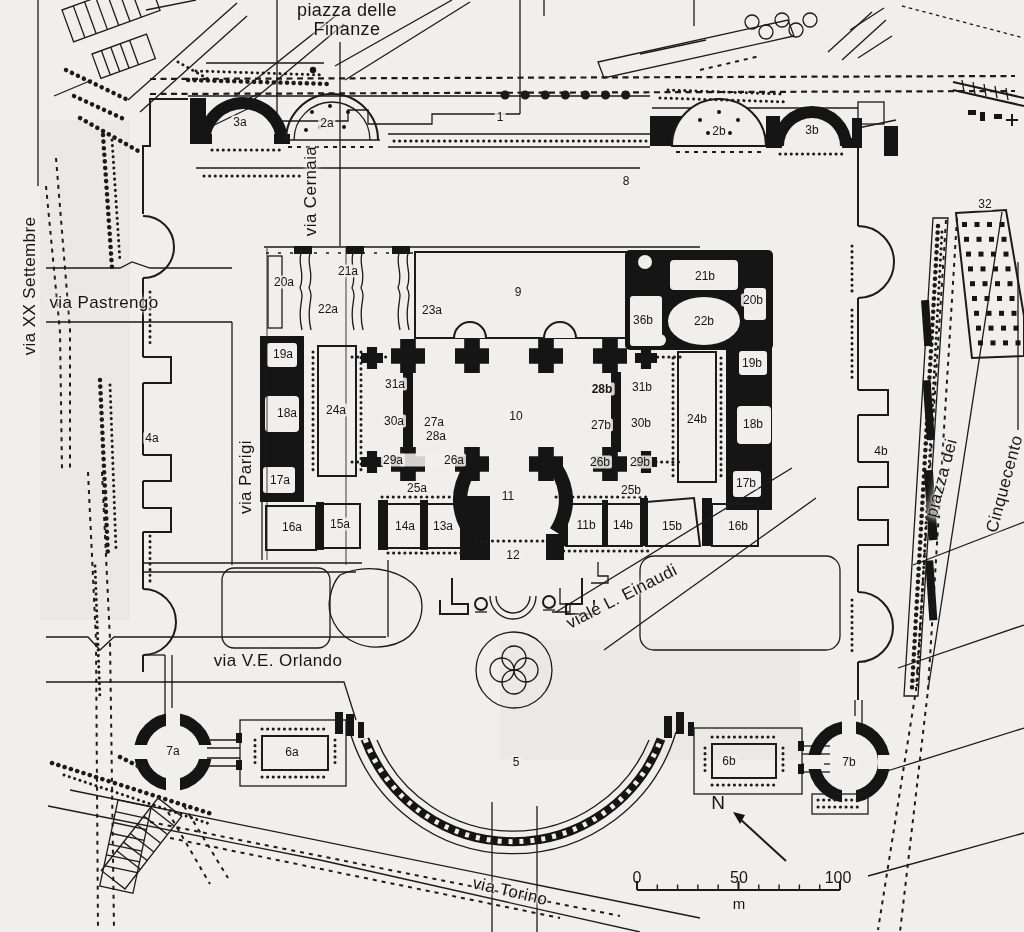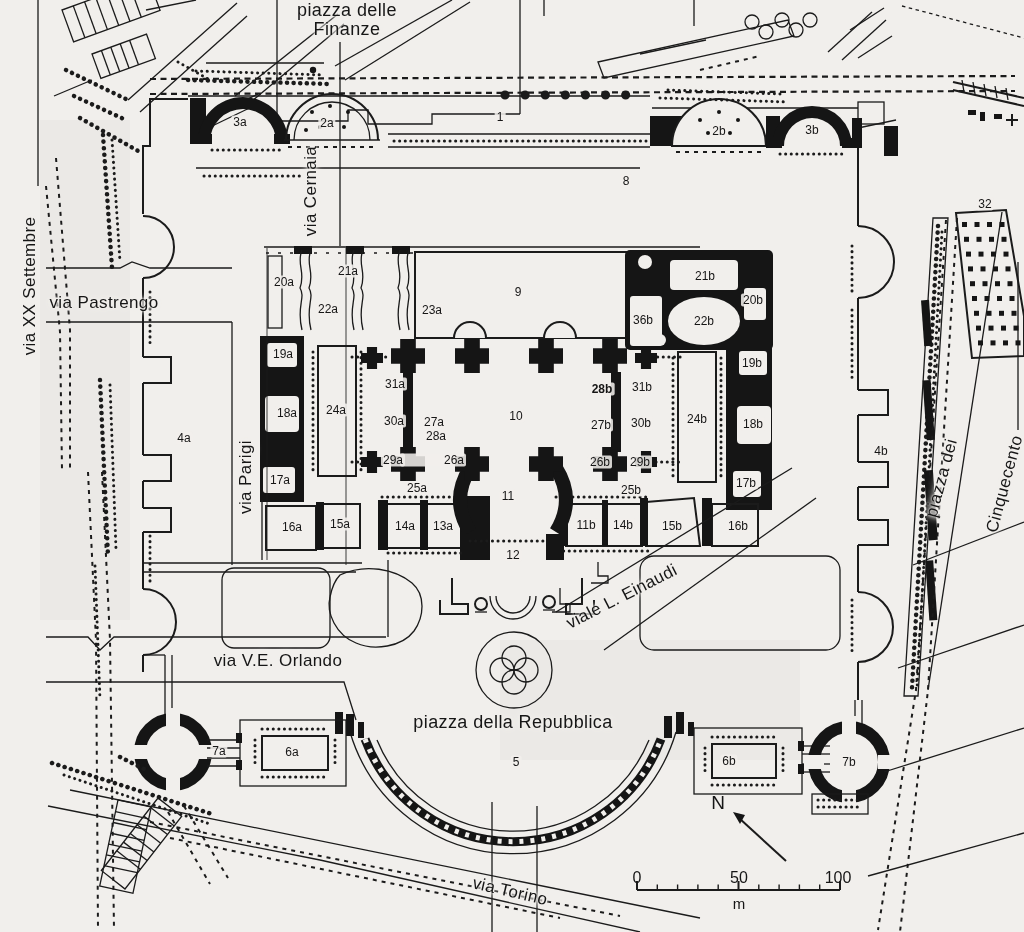--- a/index.html
+++ b/index.html
@@ -524,40 +524,39 @@
     <div class="lbl unit" style="left:739px;top:904px">m</div>
     <div class="lbl north" style="left:718px;top:803px">N</div>
   <div class="lbl street" style="left: 347px; top: 20px; font-size: 18px; transform: translate(-50%, -50%) rotate(0deg);">piazza delle
 Finanze</div>
       <div class="lbl street" style="left: 311px; top: 191px; transform: translate(-50%, -50%) rotate(-90deg);">via Cernaia</div>
       <div class="lbl street" style="left: 30px; top: 286px; transform: translate(-50%, -50%) rotate(-90deg);">via XX Settembre</div>
       <div class="lbl street" style="left: 104px; top: 303px; transform: translate(-50%, -50%) rotate(0deg);">via Pastrengo</div>
       <div class="lbl street" style="left: 246px; top: 477px; transform: translate(-50%, -50%) rotate(-90deg);">via Parigi</div>
       <div class="lbl street" style="left: 268px; top: 661px; transform: translate(-50%, -50%) rotate(0deg); margin-left: 10px;">via V.E. Orlando</div>
       <div class="lbl street" style="left: 622px; top: 597px; transform: translate(-50%, -50%) rotate(-27deg);">viale L. Einaudi</div>
-      <div class="lbl street" style="left: 513px; top: 723px; font-size: 18px; transform: translate(-50%, -50%) rotate(0deg);">piazza della Repubblica</div>
       <div class="lbl street" style="left: 510px; top: 892px; transform: translate(-50%, -50%) rotate(13deg);">via Torino</div>
       <div class="lbl street" style="left: 942px; top: 478px; transform: translate(-50%, -50%) rotate(-75deg);">piazza dei</div>
       <div class="lbl street" style="left: 1005px; top: 484px; transform: translate(-50%, -50%) rotate(-75deg);">Cinquecento</div>
       <div class="lbl room" style="left: 500px; top: 117px; transform: translate(-50%, -50%) rotate(0deg);">1</div>
       <div class="lbl room" style="left: 626px; top: 181px; transform: translate(-50%, -50%) rotate(0deg);">8</div>
       <div class="lbl room" style="left: 518px; top: 292px; transform: translate(-50%, -50%) rotate(0deg);">9</div>
       <div class="lbl room" style="left: 516px; top: 416px; transform: translate(-50%, -50%) rotate(0deg);">10</div>
       <div class="lbl room" style="left: 508px; top: 496px; transform: translate(-50%, -50%) rotate(0deg);">11</div>
       <div class="lbl room" style="left: 513px; top: 555px; transform: translate(-50%, -50%) rotate(0deg);">12</div>
       <div class="lbl room" style="left: 516px; top: 762px; transform: translate(-50%, -50%) rotate(0deg);">5</div>
       <div class="lbl room" style="left: 985px; top: 204px; transform: translate(-50%, -50%) rotate(0deg);">32</div>
       <div class="lbl room" style="left: 327px; top: 123px; transform: translate(-50%, -50%) rotate(0deg);">2a</div>
       <div class="lbl room" style="left: 240px; top: 122px; transform: translate(-50%, -50%) rotate(0deg);">3a</div>
       <div class="lbl room" style="left: 719px; top: 131px; transform: translate(-50%, -50%) rotate(0deg);">2b</div>
       <div class="lbl room" style="left: 812px; top: 130px; transform: translate(-50%, -50%) rotate(0deg);">3b</div>
-      <div class="lbl room" style="left: 152px; top: 438px; transform: translate(-50%, -50%) rotate(0deg); margin-left: 32px;">4a</div>
+      <div class="lbl room" style="left: 152px; top: 438px; transform: translate(-50%, -50%) rotate(0deg);">4a</div>
       <div class="lbl room" style="left: 881px; top: 451px; transform: translate(-50%, -50%) rotate(0deg);">4b</div>
       <div class="lbl room" style="left: 292px; top: 752px; transform: translate(-50%, -50%) rotate(0deg);">6a</div>
-      <div class="lbl room" style="left: 173px; top: 751px; transform: translate(-50%, -50%) rotate(0deg); margin-left: 46px;">7a</div>
+      <div class="lbl room" style="left: 173px; top: 751px; transform: translate(-50%, -50%) rotate(0deg);">7a</div>
       <div class="lbl room" style="left: 729px; top: 761px; transform: translate(-50%, -50%) rotate(0deg);">6b</div>
       <div class="lbl room" style="left: 849px; top: 762px; transform: translate(-50%, -50%) rotate(0deg);">7b</div>
       <div class="lbl room" style="left: 443px; top: 526px; transform: translate(-50%, -50%) rotate(0deg);">13a</div>
       <div class="lbl room" style="left: 405px; top: 526px; transform: translate(-50%, -50%) rotate(0deg);">14a</div>
       <div class="lbl room" style="left: 340px; top: 524px; transform: translate(-50%, -50%) rotate(0deg);">15a</div>
       <div class="lbl room" style="left: 292px; top: 527px; transform: translate(-50%, -50%) rotate(0deg);">16a</div>
       <div class="lbl room" style="left: 280px; top: 480px; transform: translate(-50%, -50%) rotate(0deg);">17a</div>
       <div class="lbl room" style="left: 287px; top: 413px; transform: translate(-50%, -50%) rotate(0deg);">18a</div>
       <div class="lbl room" style="left: 283px; top: 354px; transform: translate(-50%, -50%) rotate(0deg);">19a</div>
       <div class="lbl room" style="left: 284px; top: 282px; transform: translate(-50%, -50%) rotate(0deg);">20a</div>

